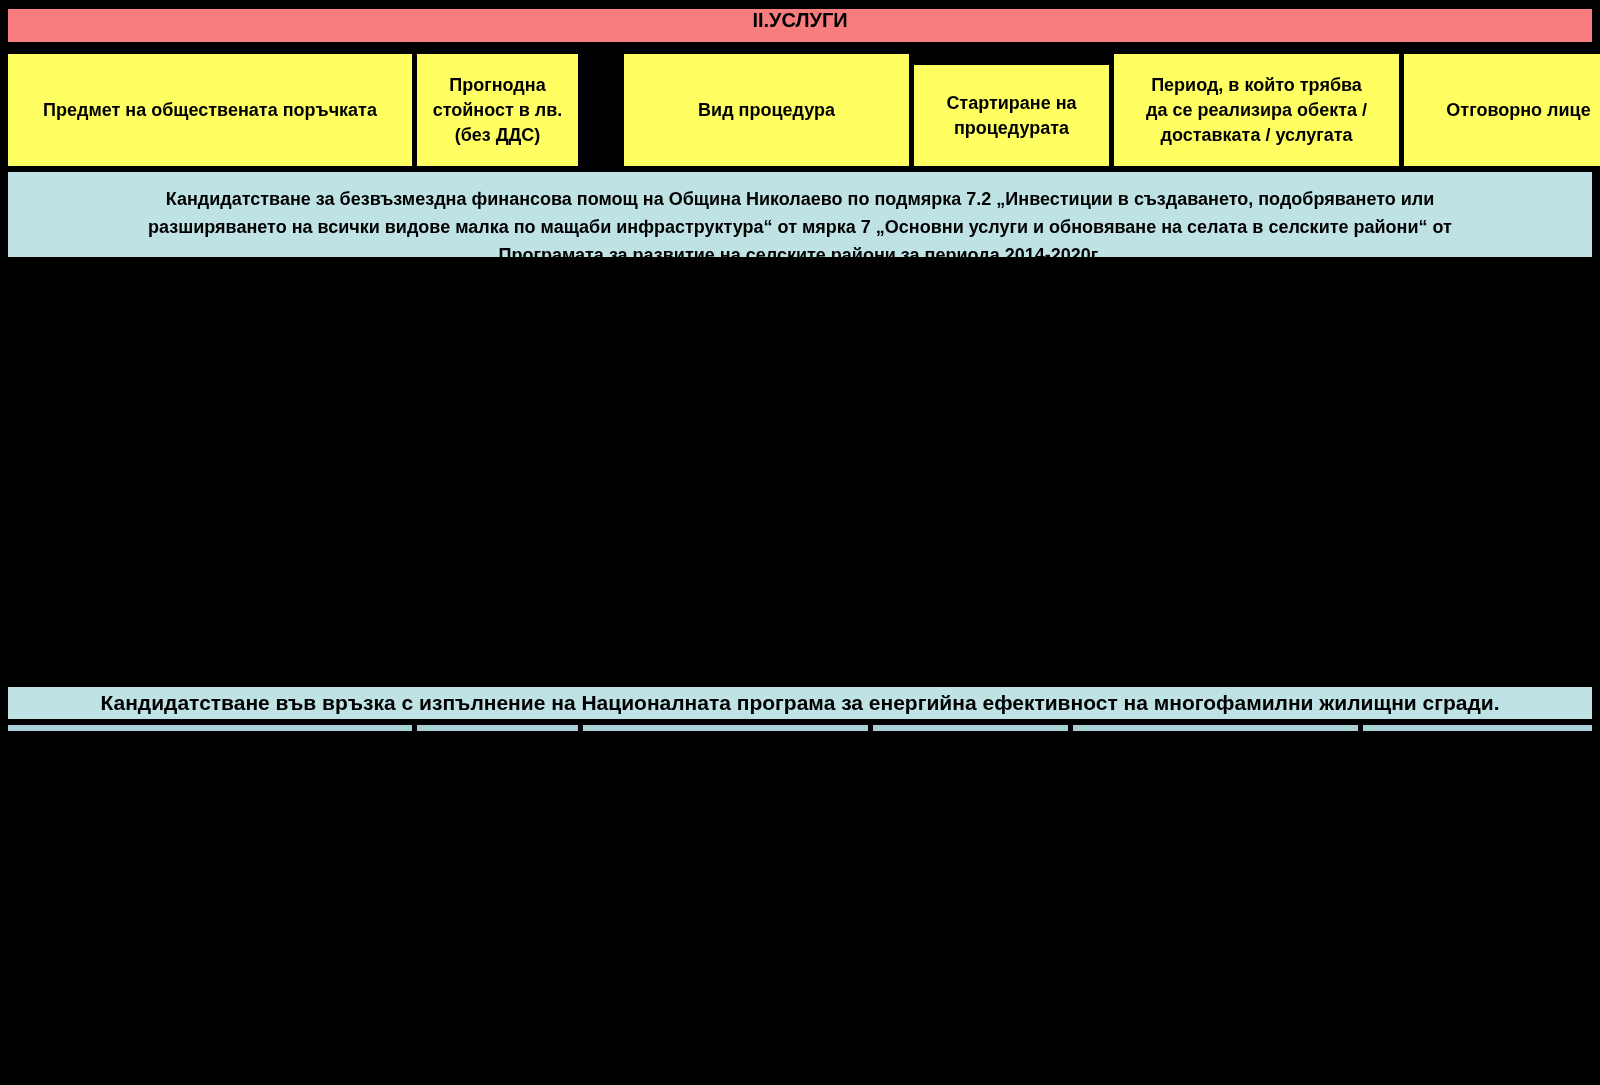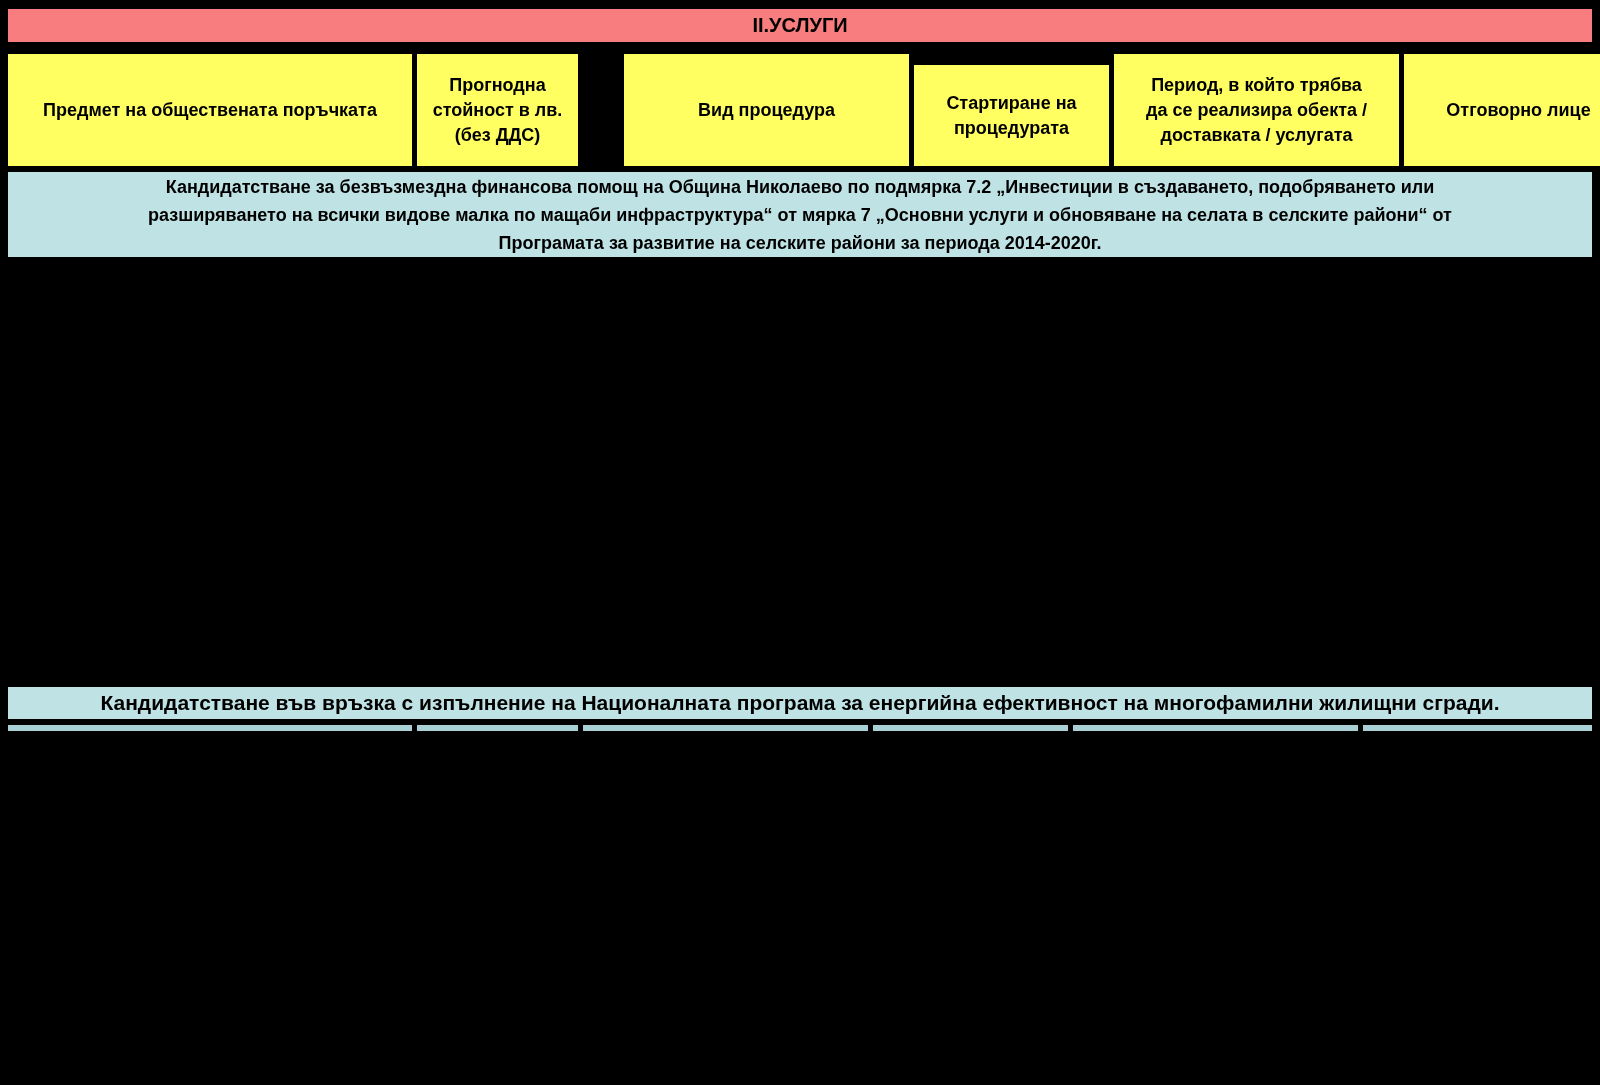--- a/index.html
+++ b/index.html
@@ -20,21 +20,21 @@
 
   
   .section-title {
     position: absolute;
     left: 8px;
     top: 9px;
     width: 1584px;
     height: 33px;
     background: #F87D7F;
     display: flex;
-    align-items: center;
+    align-items: flex-start;
     justify-content: center;
     font-size: 20px;
   }
 
   
   .header-row {
     position: absolute;
     left: 8px;
     top: 54px;
     width: 1584px;
@@ -64,21 +64,21 @@
   .banner-1 {
     position: absolute;
     left: 8px;
     top: 172px;
     width: 1584px;
     height: 85px;
     background: #BFE2E4;
     text-align: center;
     font-size: 18px;
     line-height: 28px;
-    padding-top: 1px;
+    padding-top: 13px;
     box-sizing: border-box;
   }
   .banner-2 {
     position: absolute;
     left: 8px;
     top: 687px;
     width: 1584px;
     height: 32px;
     background: #BFE2E4;
     display: flex;

